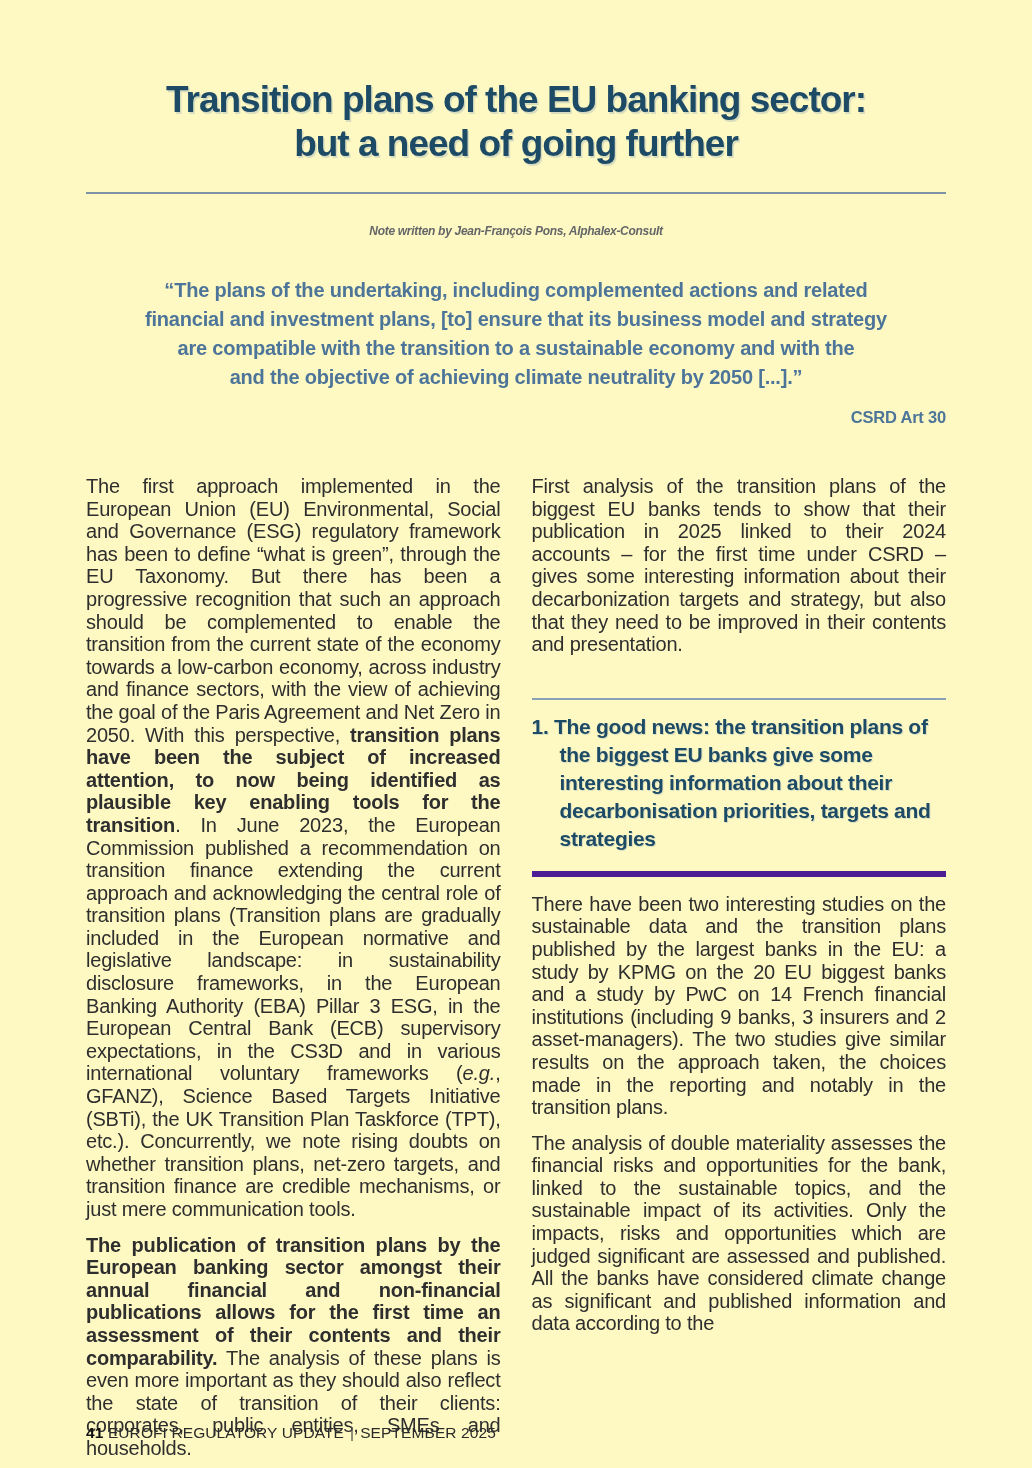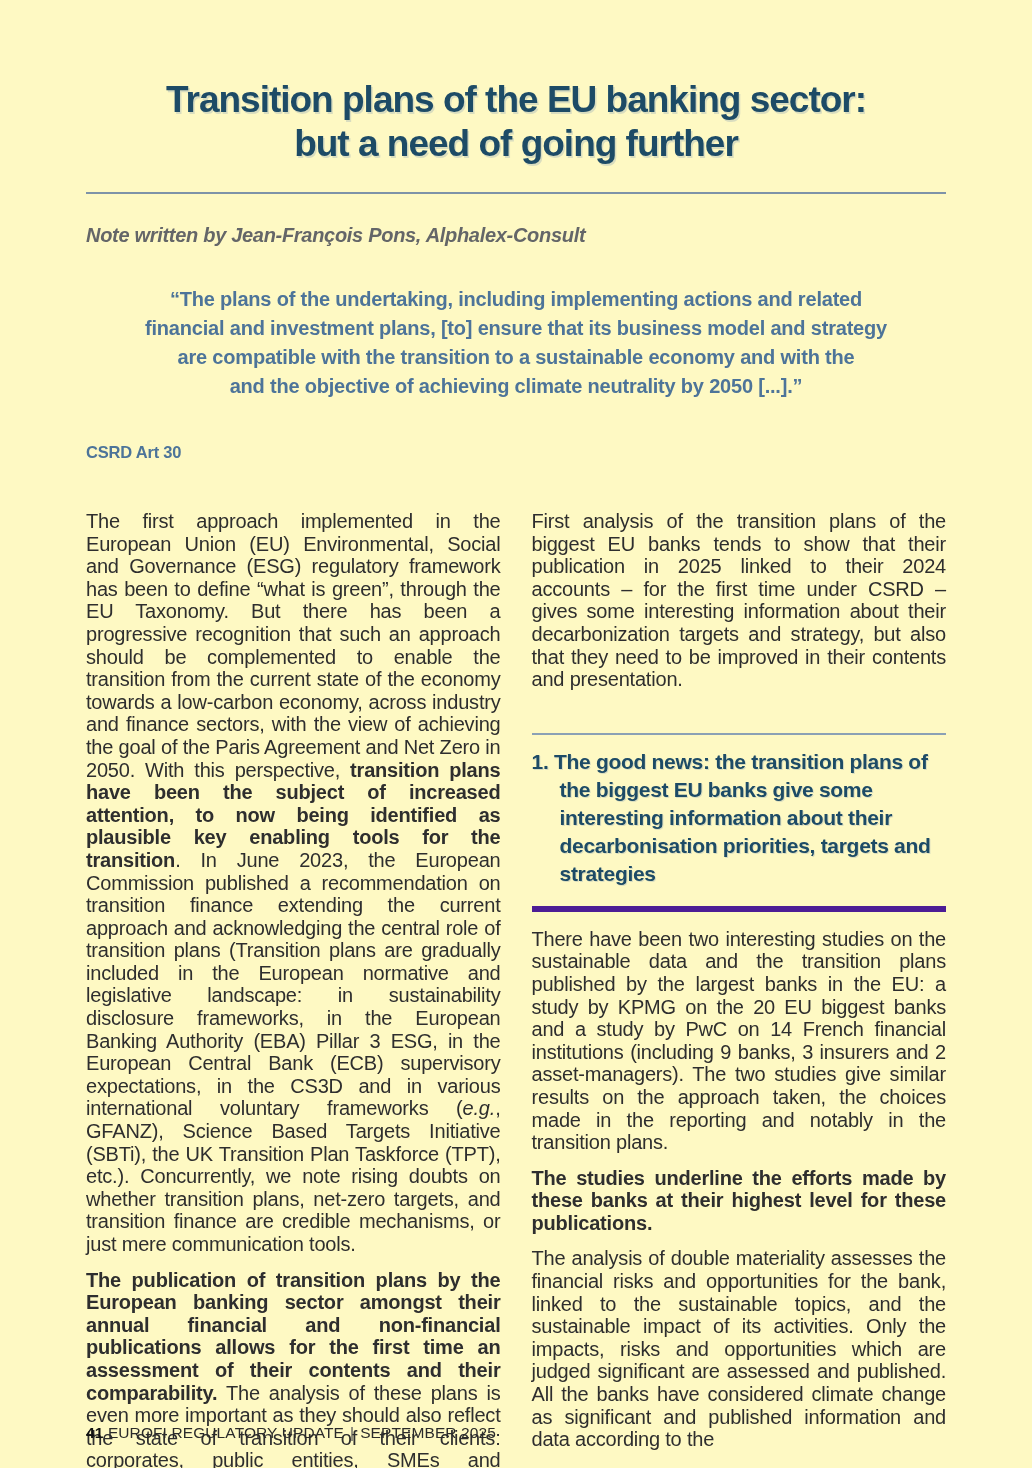--- a/index.html
+++ b/index.html
@@ -26,38 +26,39 @@
     color:#1d4b66;
     text-shadow:1.5px 1.5px 0 rgba(150,168,184,.35);
   }
   .title-divider{
     border:none;
     border-top:2px solid #7e93a8;
     margin:26px 0 0 0;
   }
   .byline{
     margin-top:30px;
-    font-size:20px;
+    text-align:center;
+    font-size:12px;
     font-weight:700;
     font-style:italic;
     letter-spacing:-0.3px;
     color:#646668;
   }
   .quote{
     margin-top:38px;
     text-align:center;
     font-size:20px;
     font-weight:700;
     letter-spacing:-0.2px;
     line-height:29px;
     color:#4d7499;
   }
   .quote-source{
-    margin-top:42px;
-    text-align:left;
+    margin-top:16px;
+    text-align:right;
     font-size:16.5px;
     font-weight:700;
     letter-spacing:-0.2px;
     color:#4d7499;
   }
 
   
   .columns{
     display:flex;
     gap:31px;
@@ -117,21 +118,21 @@
     <h1 class="doc-title">
         <div>Transition plans of the EU banking sector:</div>
         <div>but a need of going further</div>
       </h1>
 
     <hr class="title-divider">
 
     <div class="byline">Note written by Jean-François Pons, Alphalex-Consult</div>
 
     <div class="quote">
-        <div>“The plans of the undertaking, including implementing actions and related</div>
+        <div>“The plans of the undertaking, including complemented actions and related</div>
         <div>financial and investment plans, [to] ensure that its business model and strategy</div>
         <div>are compatible with the transition to a sustainable economy and with the</div>
         <div>and the objective of achieving climate neutrality by 2050 [...].”</div>
       </div>
 
     <div class="quote-source">CSRD Art 30</div>
 
     <div class="columns">
 
       <div class="col">
@@ -140,21 +141,20 @@
       </div>
 
       <div class="col">
         <p class="body-para"><span>First analysis of the transition plans of the biggest EU banks tends to show that their publication in 2025 linked to their 2024 accounts – for the first time under CSRD – gives some interesting information about their decarbonization targets and strategy, but also that they need to be improved in their contents and presentation.</span></p>
 
         <div class="section-heading-block">
           <h2 class="section-heading"><span>1.</span> <span>The good news: the transition plans of the biggest EU banks give some interesting information about their decarbonisation priorities, targets and strategies</span></h2>
         </div>
 
         <p class="body-para"><span>There have been two interesting studies on the sustainable data and the transition plans published by the largest banks in the EU: a study by KPMG on the 20 EU biggest banks and a study by PwC on 14 French financial institutions (including 9 banks, 3 insurers and 2 asset-managers). The two studies give similar results on the approach taken, the choices made in the reporting and notably in the transition plans.</span></p>
-        <p class="body-para"><span class="run-bold">The studies underline the efforts made by these banks at their highest level for these publications.</span></p>
         <p class="body-para"><span>The analysis of double materiality assesses the financial risks and opportunities for the bank, linked to the sustainable topics, and the sustainable impact of its activities. Only the impacts, risks and opportunities which are judged significant are assessed and published. All the banks have considered climate change as significant and published information and data according to the</span></p>
       </div>
 
     </div>
   </div>
 
   <div class="footer"><span class="page-num">41</span> <span>EUROFI REGULATORY UPDATE</span><span class="sep">|</span><span>SEPTEMBER 2025</span></div>
 </div>
 
 </body></html>

